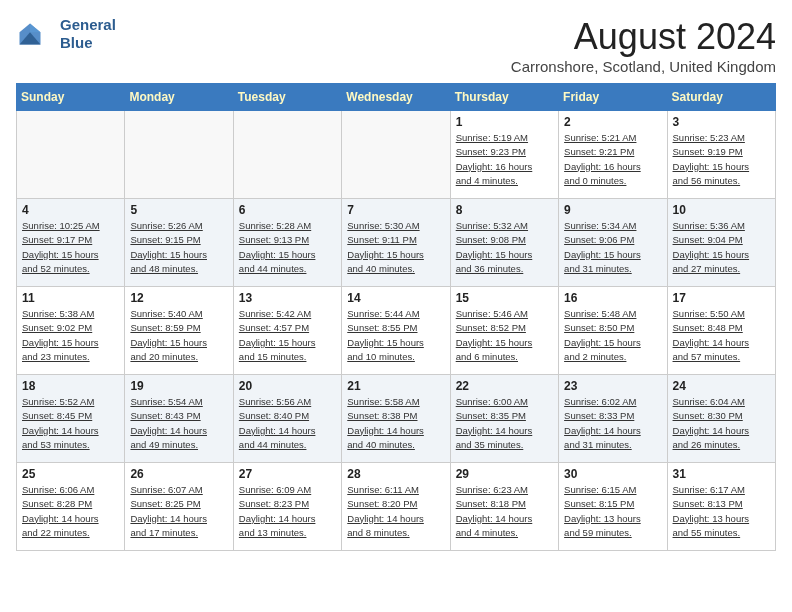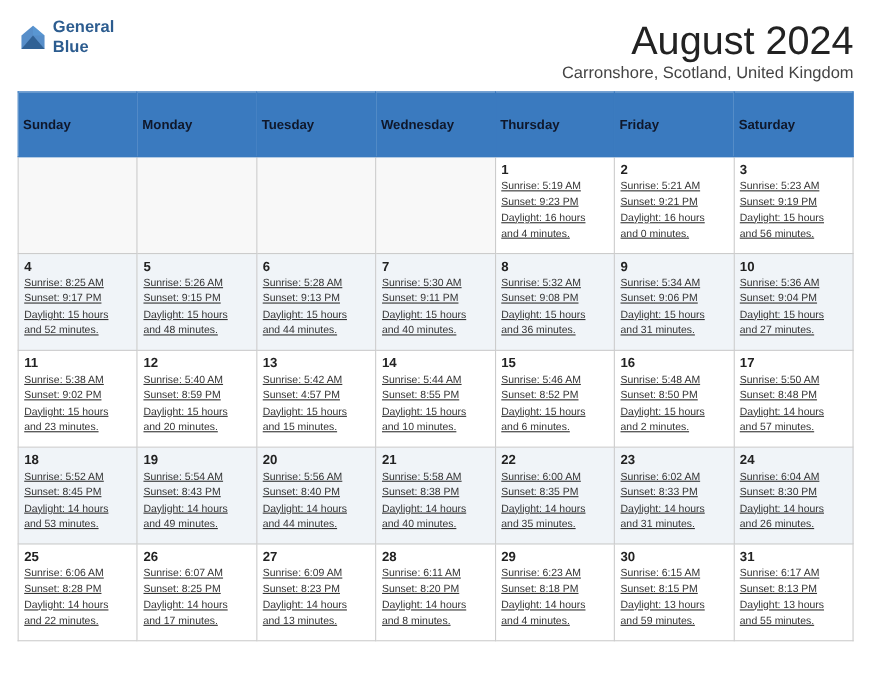--- a/index.html
+++ b/index.html
@@ -12,21 +12,21 @@
     }
     .header {
       display: flex;
       justify-content: space-between;
       align-items: flex-start;
       margin-bottom: 8px;
     }
     .logo {
       display: flex;
       align-items: center;
-      gap: 4px;
+      gap: 16px;
     }
     .logo-text {
       font-size: 15px;
       font-weight: bold;
       color: #2c5c8f;
       line-height: 1.2;
     }
     .logo-icon {
       width: 28px;
       height: 28px;
@@ -43,24 +43,24 @@
       font-size: 15px;
       color: #444;
     }
     table {
       width: 100%;
       border-collapse: collapse;
       table-layout: fixed;
     }
     th {
       background-color: #3a7abf;
-      color: #0f172a;
+      color: #fef9c3;
       font-size: 12px;
       font-weight: bold;
-      padding: 22px 4px;
+      padding: 6px 4px;
       text-align: left;
       border: 1px solid #3a7abf;
     }
     td {
       border: 1px solid #ccc;
       vertical-align: top;
       padding: 4px 5px;
       font-size: 9.5px;
       color: #333;
       height: 88px;
@@ -148,21 +148,21 @@
             <div>Sunset: 9:19 PM</div>
             <div>Daylight: 15 hours</div>
             <div>and 56 minutes.</div>
           </div>
         </td>
       </tr>
       <tr>
         <td class="shade">
           <span class="day-num">4</span>
           <div class="day-info">
-            <div>Sunrise: 8:25 AM</div>
+            <div>Sunrise: 10:25 AM</div>
             <div>Sunset: 9:17 PM</div>
             <div>Daylight: 15 hours</div>
             <div>and 52 minutes.</div>
           </div>
         </td>
         <td class="shade">
           <span class="day-num">5</span>
           <div class="day-info">
             <div>Sunrise: 5:26 AM</div>
             <div>Sunset: 9:15 PM</div>

